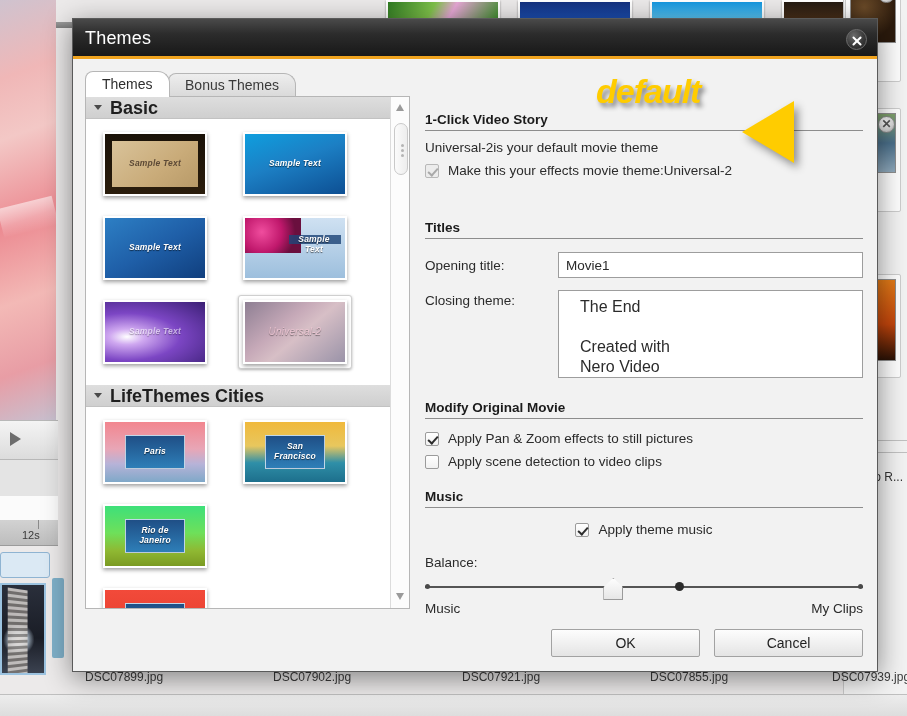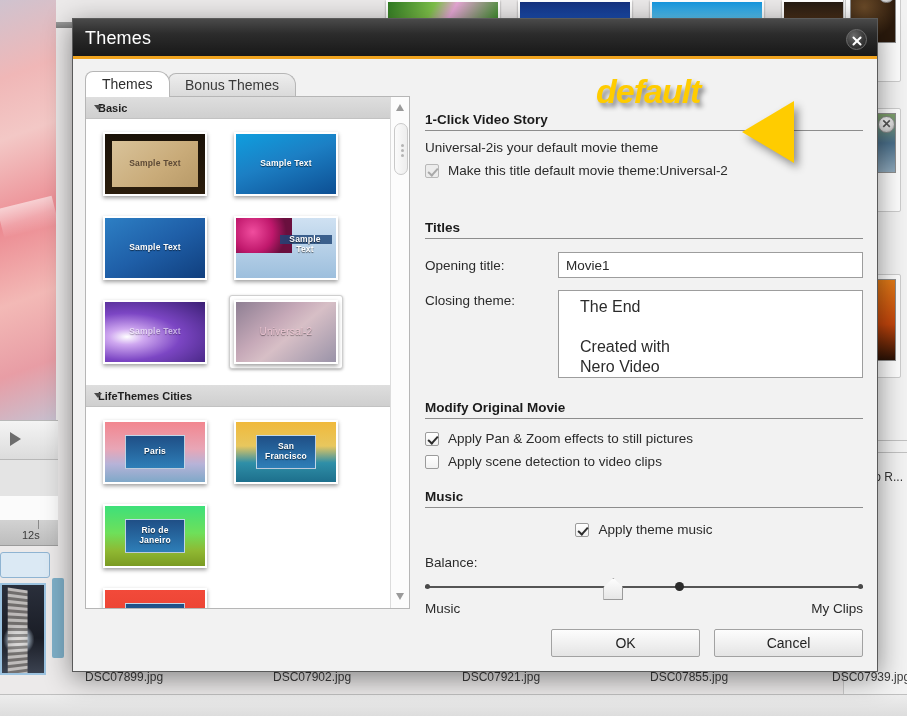--- a/index.html
+++ b/index.html
@@ -147,30 +147,30 @@
   .tab.inactive{ background:linear-gradient(180deg,#eeeeee,#d9d9d9); color:#3a3a3a; height:24px; line-height:23px;}
   .tab.active{ background:#ffffff; z-index:3; }
 
   
   .listpanel{
     position:absolute; left:12px; top:37px; width:325px; bottom:62px;
     background:#ffffff; border:1px solid #b6b6b6;
   }
   .listinner{ position:absolute; left:0; top:0; right:19px; bottom:0; overflow:hidden; }
   .grouphdr{
-    height:22px; line-height:22px; padding-left:12px; font-size:11px; font-weight:bold;
+    height:22px; line-height:22px; padding-left:24px; font-size:18px; font-weight:bold;
     color:#1f1f1f; background:linear-gradient(180deg,#dedede,#cfcfcf);
     border-bottom:1px solid #c2c2c2; position:relative;
   }
   .grouphdr .tri{
     position:absolute; left:8px; top:8px; width:0; height:0;
     border-top:5px solid #4a4a4a; border-left:4px solid transparent; border-right:4px solid transparent;
   }
   .thumbgrid{ padding:8px 4px 6px 12px; }
-  .trow{ display:flex; gap:17px; margin-bottom:10px; }
+  .trow{ display:flex; gap:26px; margin-bottom:10px;font-style:italic; }
   .tcell{ width:114px; height:74px; position:relative; cursor:pointer; }
   .tcell .frame{
     position:absolute; inset:0; padding:5px; border-radius:3px;
   }
   .tcell.selected .frame{
     background:#ffffff; border:1px solid #cfcfcf;
     box-shadow:0 1px 3px rgba(0,0,0,.30);
   }
   .tcell .img{
     position:absolute; left:5px; top:5px; right:5px; bottom:5px;
@@ -488,21 +488,21 @@
 
       <div class="sec-title">1-Click Video Story</div>
 
       <div class="row" style="margin-top:9px;">
         <span class="txt lnk">Universal-2</span>
         <span class="txt"> is your default movie theme</span>
       </div>
 
       <div class="row" style="margin-top:8px;">
         <span class="cbx checked disabled"></span>
-        <span class="txt">Make this title default movie theme: </span>
+        <span class="txt">Make this your effects movie theme: </span>
         <span class="txt lnk">Universal-2</span>
       </div>
 
       <div class="sec-title" style="margin-top:42px;">Titles</div>
 
       <div class="row" style="margin-top:13px;">
         <span class="txt" style="width:133px;flex:0 0 133px;">Opening title:</span>
         <input class="fld" type="text" value="Movie1" style="">
       </div>
 

